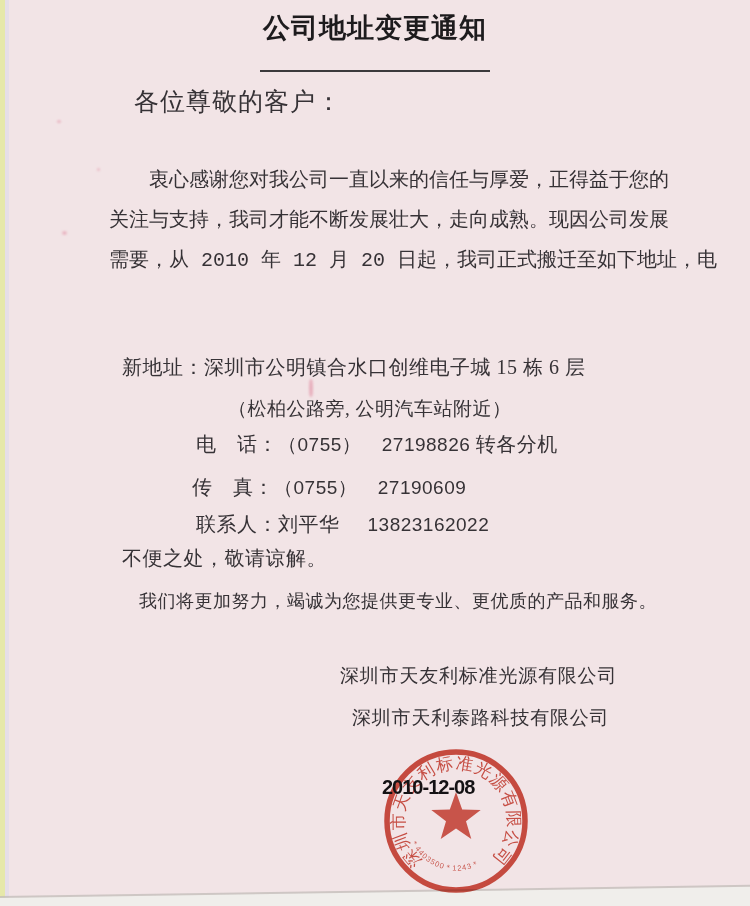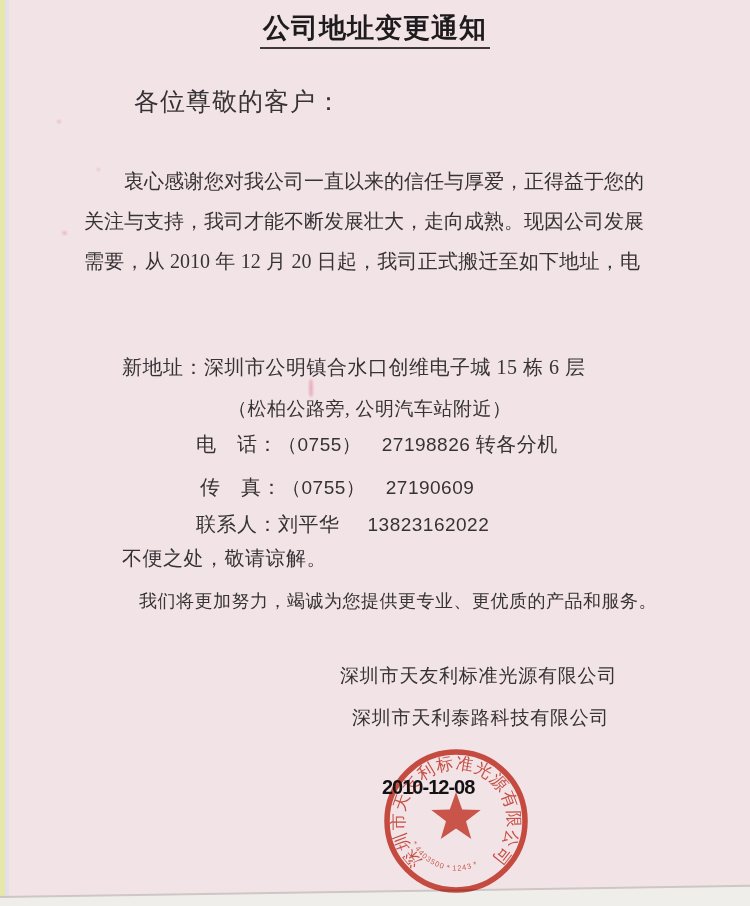--- a/index.html
+++ b/index.html
@@ -54,46 +54,47 @@
     width: 750px; text-align: center;
   }
   .title {
     display: inline-block;
     font-family: "Liberation Sans", sans-serif;
     font-weight: bold;
     font-size: 27px;
     color: #1d1b1d;
     letter-spacing: 1px;
     border-bottom: 2px solid #3c3a3c;
-    padding: 0 3px 1px 3px;
+    padding: 0 3px 24px 3px;
   }
   .txt { color: #363236; }
   .greeting {
     position: absolute; left: 134px; top: 85px;
     font-size: 25px; letter-spacing: 1px;
   }
   .body-para {
-    position: absolute; left: 84px; top: 161px;
+    position: absolute; left: 109px; top: 161px;
     width: 556px;
+    font-family: Liberation Mono, monospace;
   }
   .body-line {
     height: 40px; line-height: 40px;
     font-size: 20px;
     text-align: justify;
     text-align-last: justify;
     white-space: nowrap;
   }
   .body-line.indent { padding-left: 40px; }
   .body-line.last { text-align-last: left; white-space: normal; }
 
   .row { position: absolute; font-size: 20px; letter-spacing: .5px; white-space: nowrap; }
   .addr-row   { left: 122px; top: 354px; }
   .addr-note  { left: 228px; top: 396px; font-size: 19px; }
   .phone-row  { left: 196px; top: 431px; }
-  .fax-row    { left: 200px; top: 474px; }
+  .fax-row    { left: 192px; top: 474px; }
   .contact-row{ left: 196px; top: 511px; text-align: center; }
   .contact-row .mobile { margin-left: 28px; }
   .num { font-family: "Liberation Sans", sans-serif; font-size: 19px; }
   .apology   { left: 122px; top: 545px; }
   .promise   { left: 139px; top: 589px; font-size: 18px; }
   .company-1 { left: 340px; top: 663px; font-size: 19px; letter-spacing: .8px; }
   .company-2 { left: 352px; top: 705px; font-size: 19px; letter-spacing: .8px; }
 
   .stamp {
     position: absolute; left: 371px; top: 736px;

